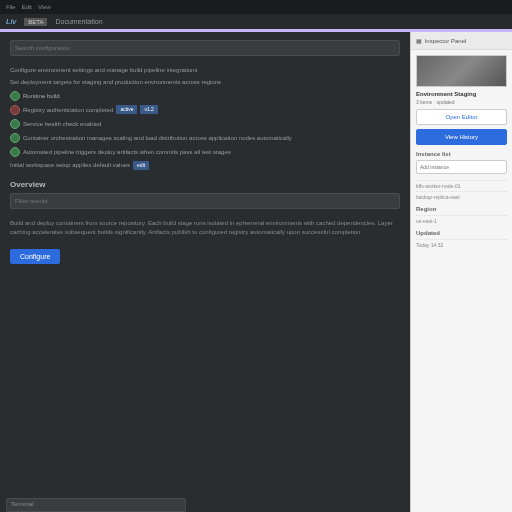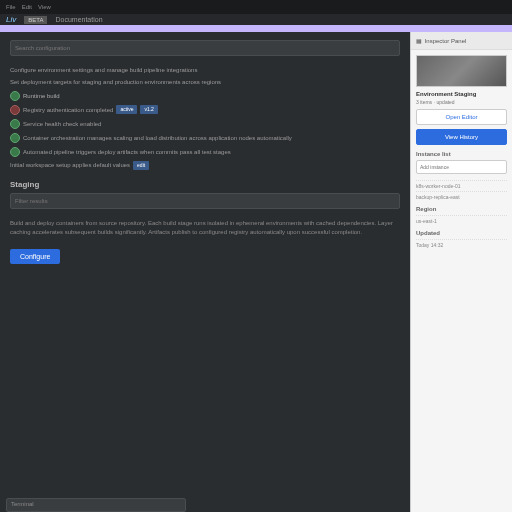--- a/index.html
+++ b/index.html
@@ -1,19 +1,19 @@
 <!DOCTYPE html>
 <html><head>
 <meta charset="utf-8">
 <style>
 *{margin:0;padding:0;box-sizing:border-box;font-family:Arial,sans-serif}
 body{background:#2a2d30;width:512px;height:512px;overflow:hidden;font-size:7px;color:#aaa}
 .top{height:14px;background:#1a1b1d;display:flex;align-items:center;padding:0 6px;gap:6px}
 .top span{color:#888;font-size:6px}
-.hdr{height:18px;background:#26282b;display:flex;align-items:center;padding:0 6px;gap:8px;border-bottom:7px solid #c4b5fd}
+.hdr{height:18px;background:#26282b;display:flex;align-items:center;padding:0 6px;gap:8px;border-bottom:3px solid #c4b5fd}
 .hdr .logo{color:#8cf;font-style:italic;font-size:8px}
 .hdr .badge{background:#555;color:#ccc;padding:1px 4px;font-size:6px}
 .hdr .crumb{color:#999;font-size:7px}
 .wrap{display:flex;height:480px}
 .main{flex:1;padding:8px 10px;overflow:hidden}
 .side{width:102px;background:#f5f5f5;border-left:1px solid #ccc;display:flex;flex-direction:column}
 .title{display:flex;align-items:center;gap:4px;color:#bfc9c5;font-size:10px;margin-bottom:8px}
 .dot{width:8px;height:8px;border-radius:50%;border:2px solid #c33;display:inline-block}
 .inp{width:100%;height:16px;background:#3a3d40;border:1px solid #4a4d50;border-radius:2px;padding:0 4px;font-size:6px;color:#888;margin-bottom:6px}
 .line{font-size:6px;color:#999;margin:4px 0;line-height:1.4}
@@ -56,21 +56,21 @@
 <div class="main">
   <input class="inp" placeholder="Search configuration" style="">
   <div class="line">Configure environment settings and manage build pipeline integrations</div>
   <div class="line">Set deployment targets for staging and production environments across regions</div>
   <div class="line b"><span class="icn g"></span><span>Runtime build</span></div>
   <div class="line"><span class="icn r"></span><span>Registry authentication completed</span><span class="tag">active</span><span class="tag">v1.2</span></div>
   <div class="line"><span class="icn g"></span><span>Service health check enabled</span></div>
   <div class="line"><span class="icn g"></span><span>Container orchestration manages scaling and load distribution across application nodes automatically</span></div>
   <div class="line"><span class="icn g"></span><span>Automated pipeline triggers deploy artifacts when commits pass all test stages</span></div>
   <div class="line"><span>Initial workspace setup applies default values</span><span class="tag">edit</span></div>
-  <div class="sec">Staging</div>
+  <div class="sec">Overview</div>
   <input class="inp" placeholder="Filter results" style="">
   <div class="para">Build and deploy containers from source repository. Each build stage runs isolated in ephemeral environments with cached dependencies. Layer caching accelerates subsequent builds significantly. Artifacts publish to configured registry automatically upon successful completion.</div>
   <button class="btn">Configure</button>
 </div>
 
 <div class="side">
   <div class="side-hdr">
     <span>▦</span>
     <span>Inspector Panel</span>
   </div>

